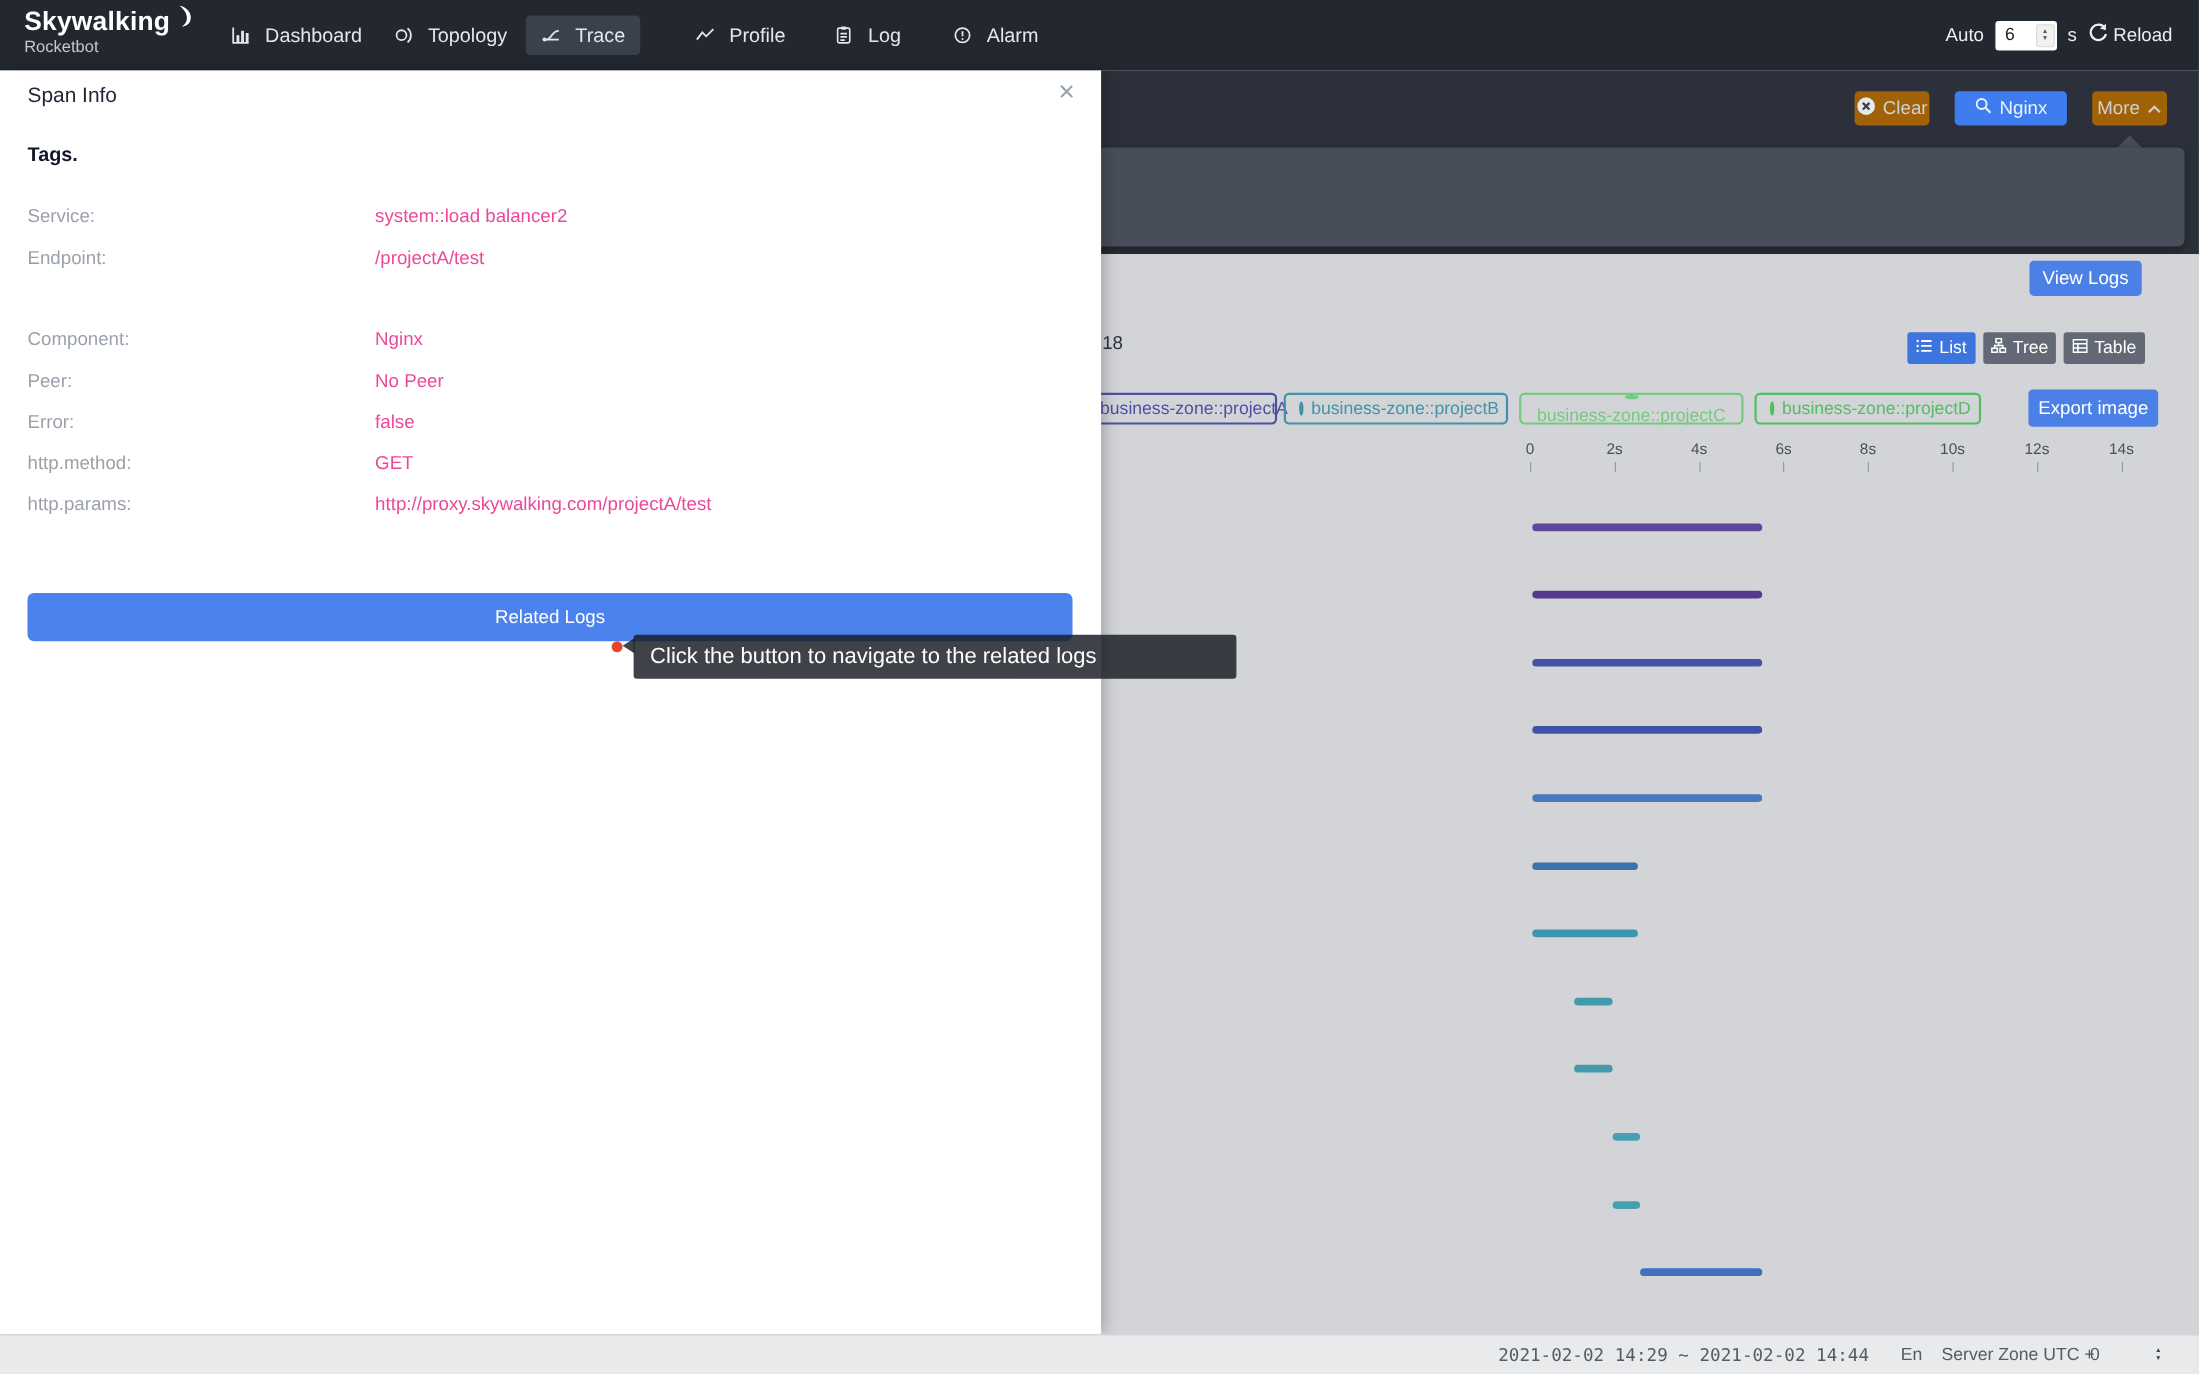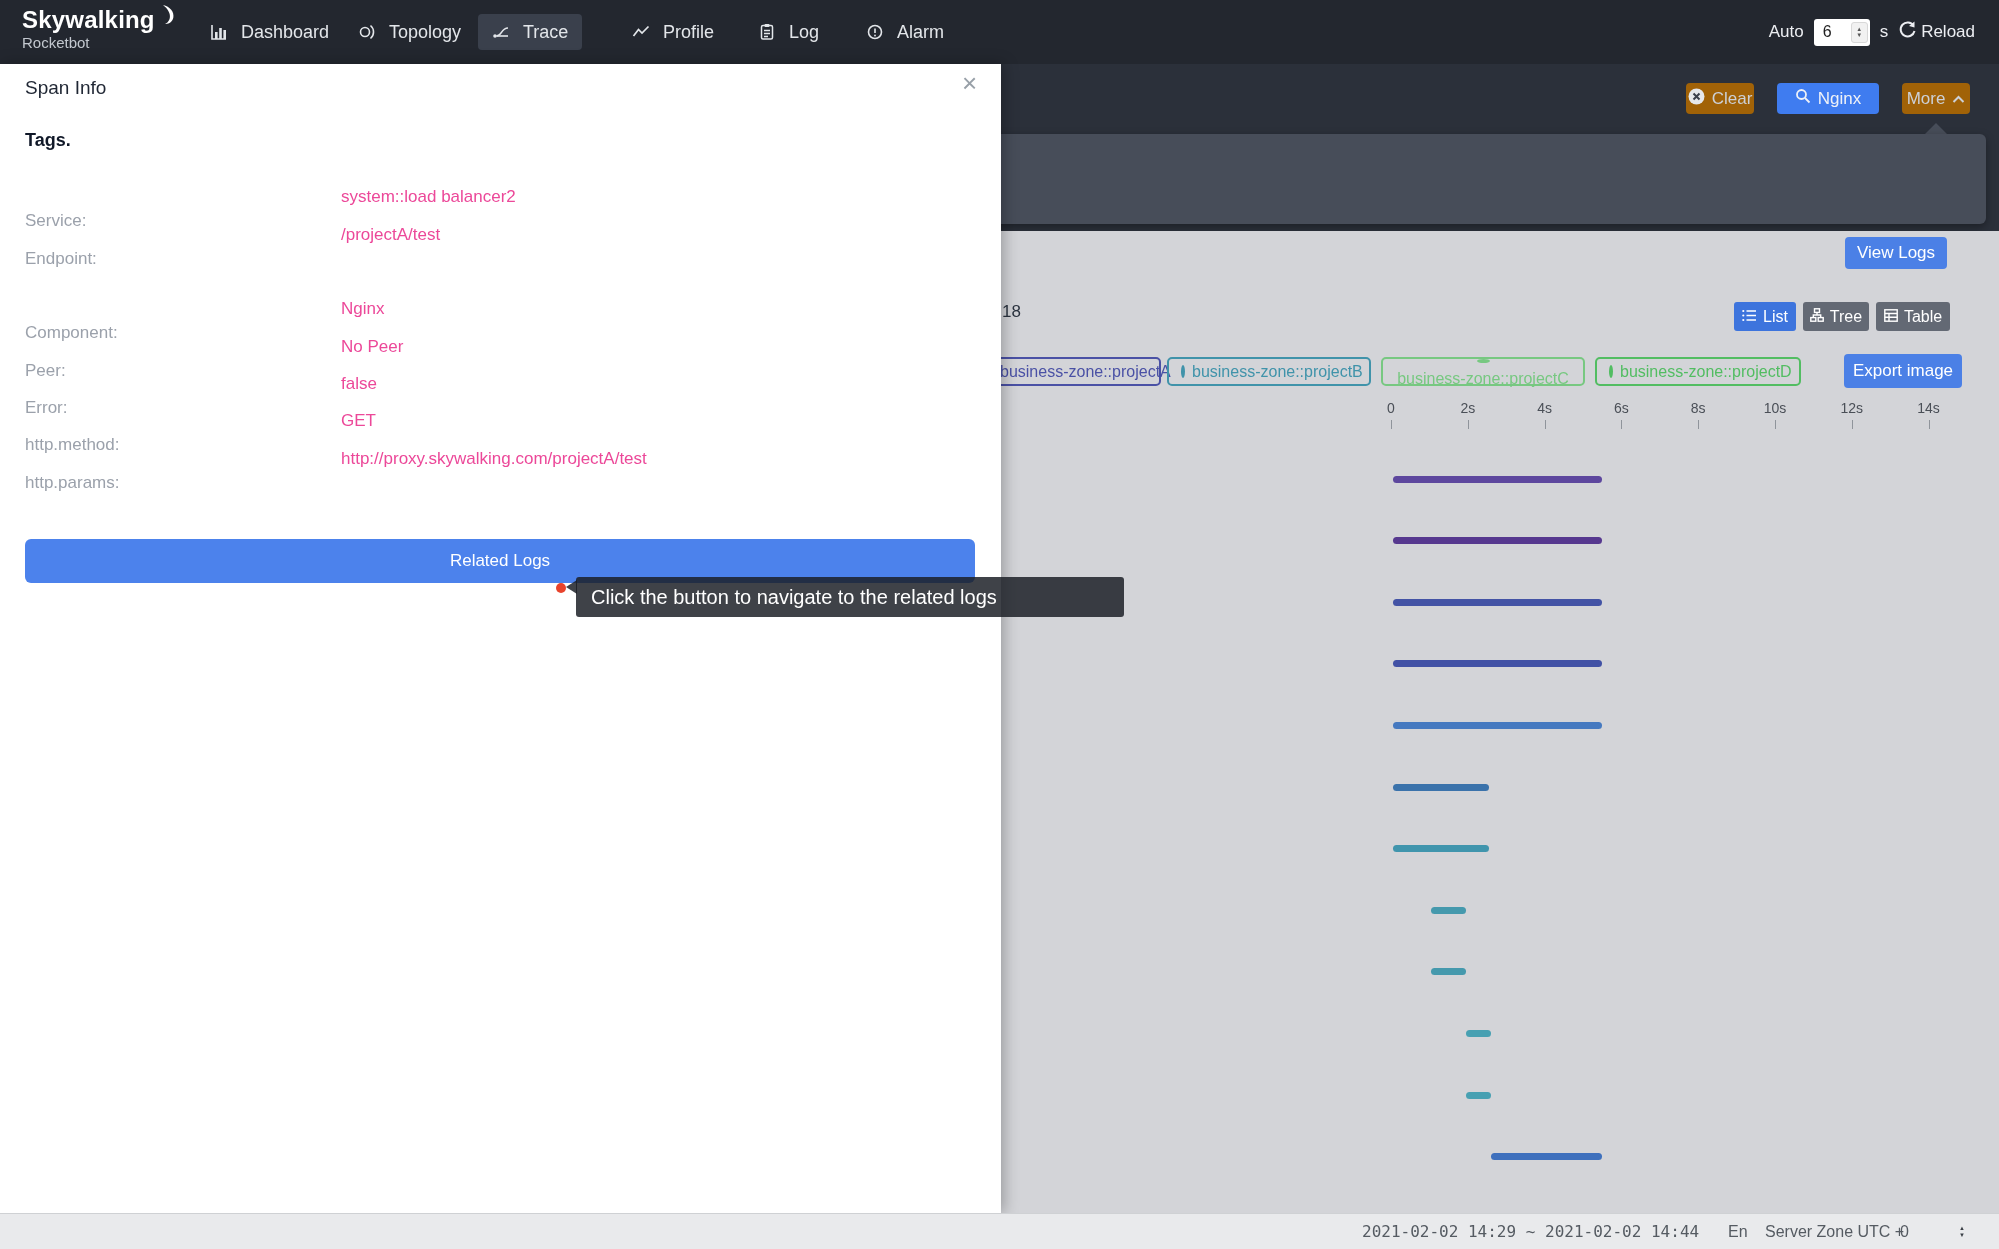--- a/index.html
+++ b/index.html
@@ -52,21 +52,21 @@
   .tick-mark { position:absolute; top:189px; width:1px; height:9px; background:#8f949b; }
   .span-bar { position:absolute; height:7px; border-radius:3.5px; cursor:pointer; }
 
   
   #modal { position:absolute; left:0; top:64px; width:1001px; height:1149px; background:#fff; z-index:100;
            box-shadow:3px 0 14px rgba(0,0,0,.28); }
   #modal-title { position:absolute; left:25px; top:13px; font-size:19px; color:#1f2633; }
   #modal-close { position:absolute; left:962px; top:6px; font-size:26px; color:#98a0a8; cursor:pointer; line-height:26px; }
   #tags-heading { position:absolute; left:25px; top:66px; font-size:18px; font-weight:bold; color:#101828; }
   .field-row { position:absolute; left:25px; width:950px; height:22px; }
-  .field-label { position:absolute; left:0; font-size:17px; color:#9ba1ab;margin-top:24px; }
+  .field-label { position:absolute; left:0; font-size:17px; color:#9ba1ab; }
   .field-value { position:absolute; left:316px; font-size:17px; color:#ec4899; }
   #related-logs { position:absolute; left:25px; top:475px; width:950px; height:44px; background:#4c82ec; border-radius:6px;
                   color:#fff; font-size:17px; display:flex; align-items:center; justify-content:center; cursor:pointer; }
 
   
   #cursor-dot { position:absolute; left:556px; top:583px; width:10px; height:10px; border-radius:50%; background:#e8432c; z-index:210; }
   #tooltip { position:absolute; left:576px; top:577px; width:548px; height:40px; background:rgba(26,30,37,.84);
              border-radius:3px; color:#fff; font-size:20px; display:flex; align-items:center; padding:0 15px; z-index:205; }
   #tooltip-arrow { position:absolute; left:566px; top:580px; width:0; height:0; z-index:205;
                    border-top:7px solid transparent; border-bottom:7px solid transparent; border-right:11px solid rgba(26,30,37,.84); }

